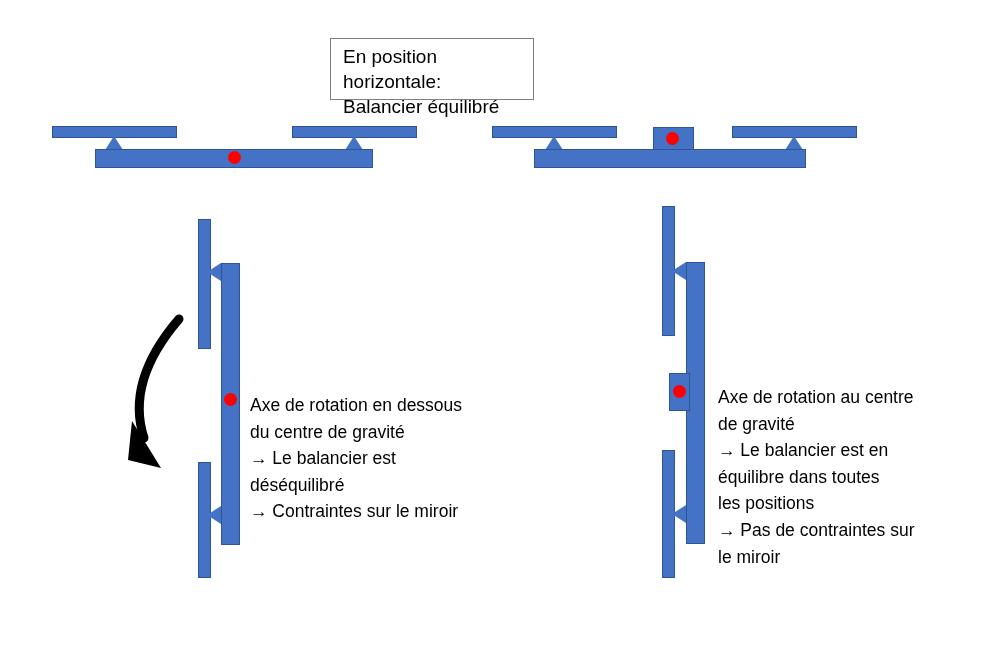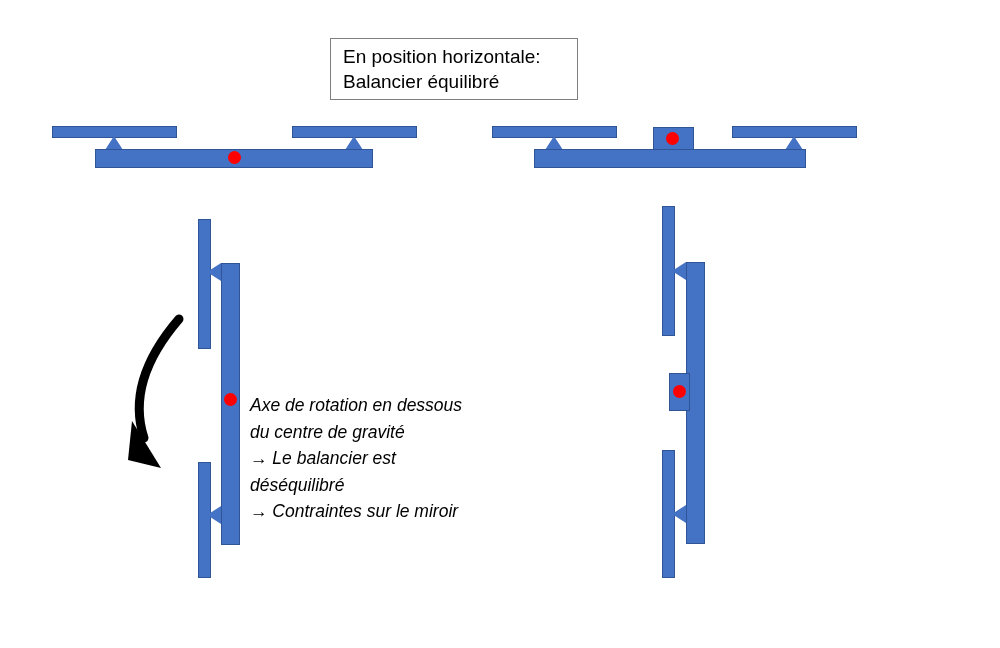--- a/index.html
+++ b/index.html
@@ -68,21 +68,21 @@
   }
   .curved-arrow {
     position: absolute;
   }
 </style>
 </head>
 <body>
 
 <div id="canvas">
 
-  <div class="callout" style="left:330px; top:38px; width:248px; height:62px;">En position horizontale:
+  <div class="callout" style="left:330px; top:38px; width:204px; height:62px;">En position horizontale:
 Balancier équilibré</div>
 
   <div>
     <div class="bar" style="left:52px;  top:126px; width:125px; height:12px;"></div>
     <div class="bar" style="left:292px; top:126px; width:125px; height:12px;"></div>
 
     <div class="tri-up" style="left:105px; top:136px;"></div>
     <div class="tri-up" style="left:345px; top:136px;"></div>
 
     <div class="bar" style="left:95px; top:149px; width:278px; height:19px;"></div>
@@ -114,33 +114,40 @@
     <div class="bar" style="left:221px; top:263px; width:19px; height:282px;"></div>
 
     <div class="dot" style="left:224px; top:393px; width:13px; height:13px;"></div>
 
     <svg class="curved-arrow" style="left:108px; top:310px;" width="90" height="175" viewBox="0 0 90 175">
       <path d="M 71 9 C 40 45, 22 85, 36 128" fill="none" stroke="#000000" stroke-width="9" stroke-linecap="round"></path>
       <path d="M 24 111 L 53 158 L 20 150 Z" fill="#000000"></path>
     </svg>
   </div>
 
-  <div class="textblock" style="left:250px; top:392px; width:300px;font-style:italic;">Axe de rotation en dessous
+  <div class="textblock" style="left:250px; top:392px; width:300px;">Axe de rotation en dessous
 du centre de gravité
 → Le balancier est
      déséquilibré
 → Contraintes sur le miroir</div>
 
   <div>
     <div class="bar" style="left:662px; top:206px; width:13px; height:130px;"></div>
     <div class="bar" style="left:662px; top:450px; width:13px; height:128px;"></div>
 
     <div class="tri-left" style="left:672px; top:262px;"></div>
     <div class="tri-left" style="left:672px; top:505px;"></div>
 
     <div class="bar" style="left:686px; top:262px; width:19px; height:282px;"></div>
 
     <div class="bar" style="left:669px; top:373px; width:21px; height:38px;"></div>
     <div class="dot" style="left:673px; top:385px; width:13px; height:13px;"></div>
   </div>
 
+  <div class="textblock" style="left:718px; top:384px; width:270px;">Axe de rotation au centre
+de gravité
+→ Le balancier est en
+     équilibre dans toutes
+     les positions
+→ Pas de contraintes sur
+     le miroir</div>
 
 </div>
 
 </body></html>

